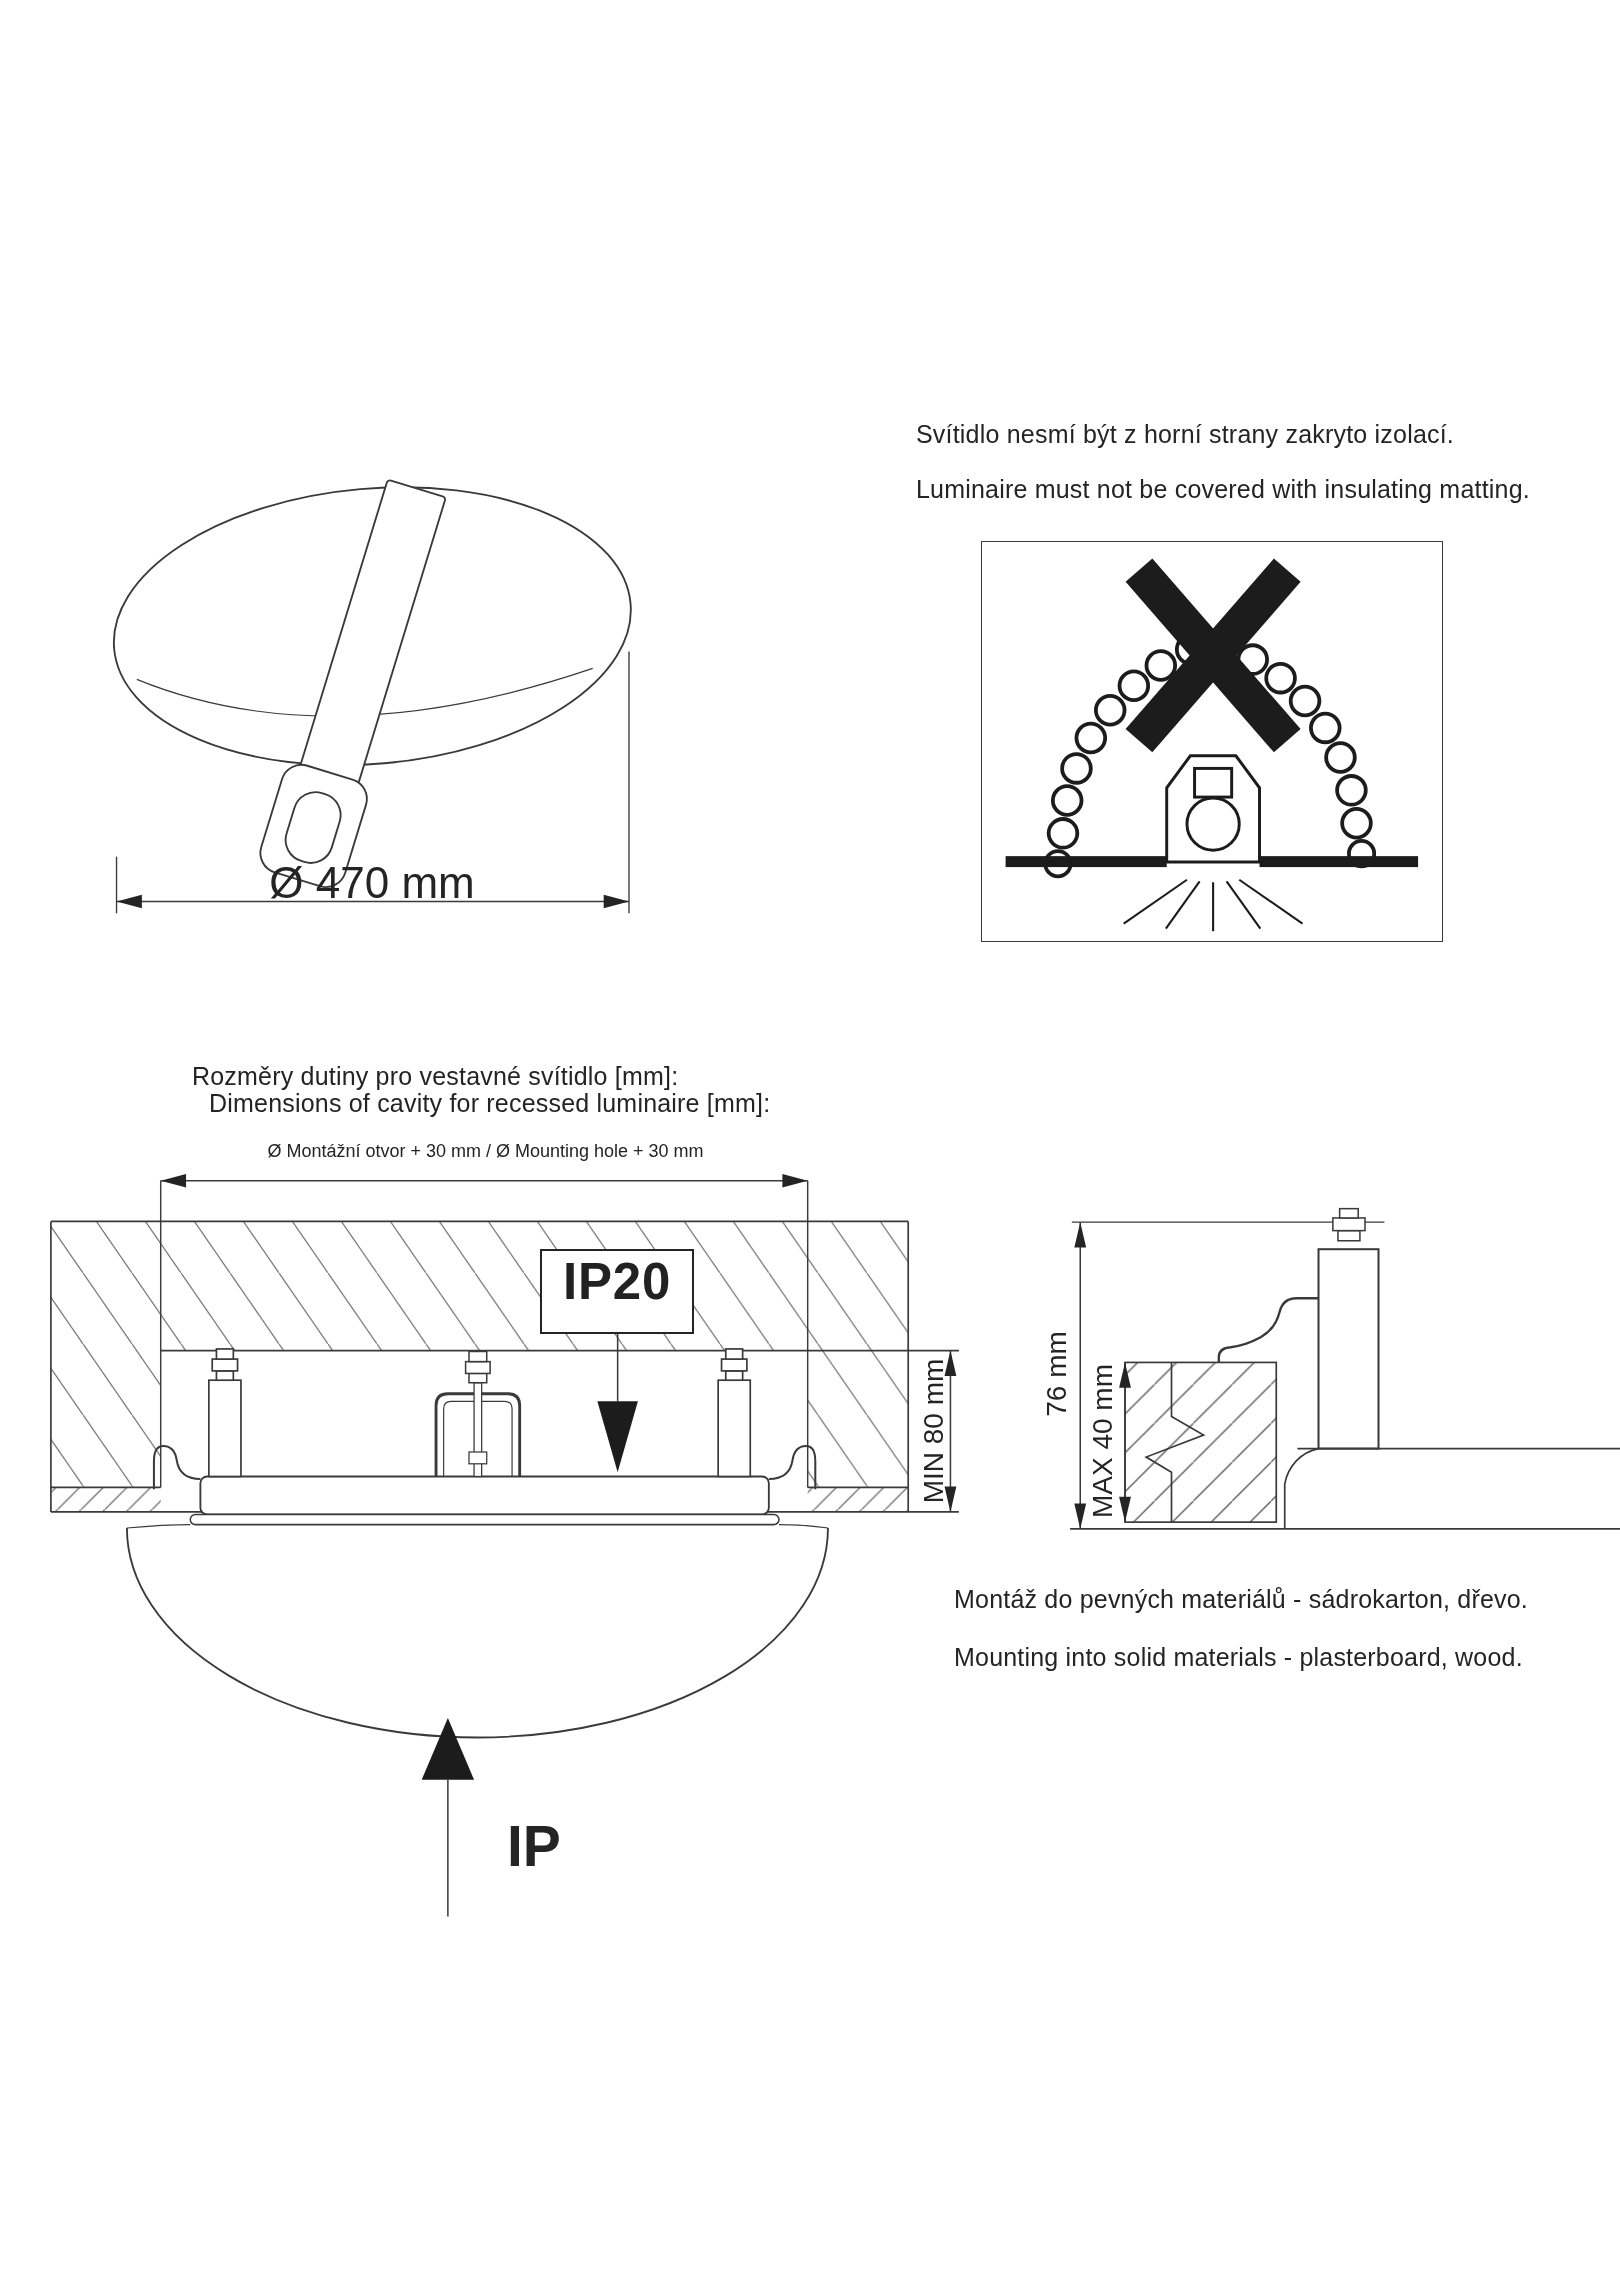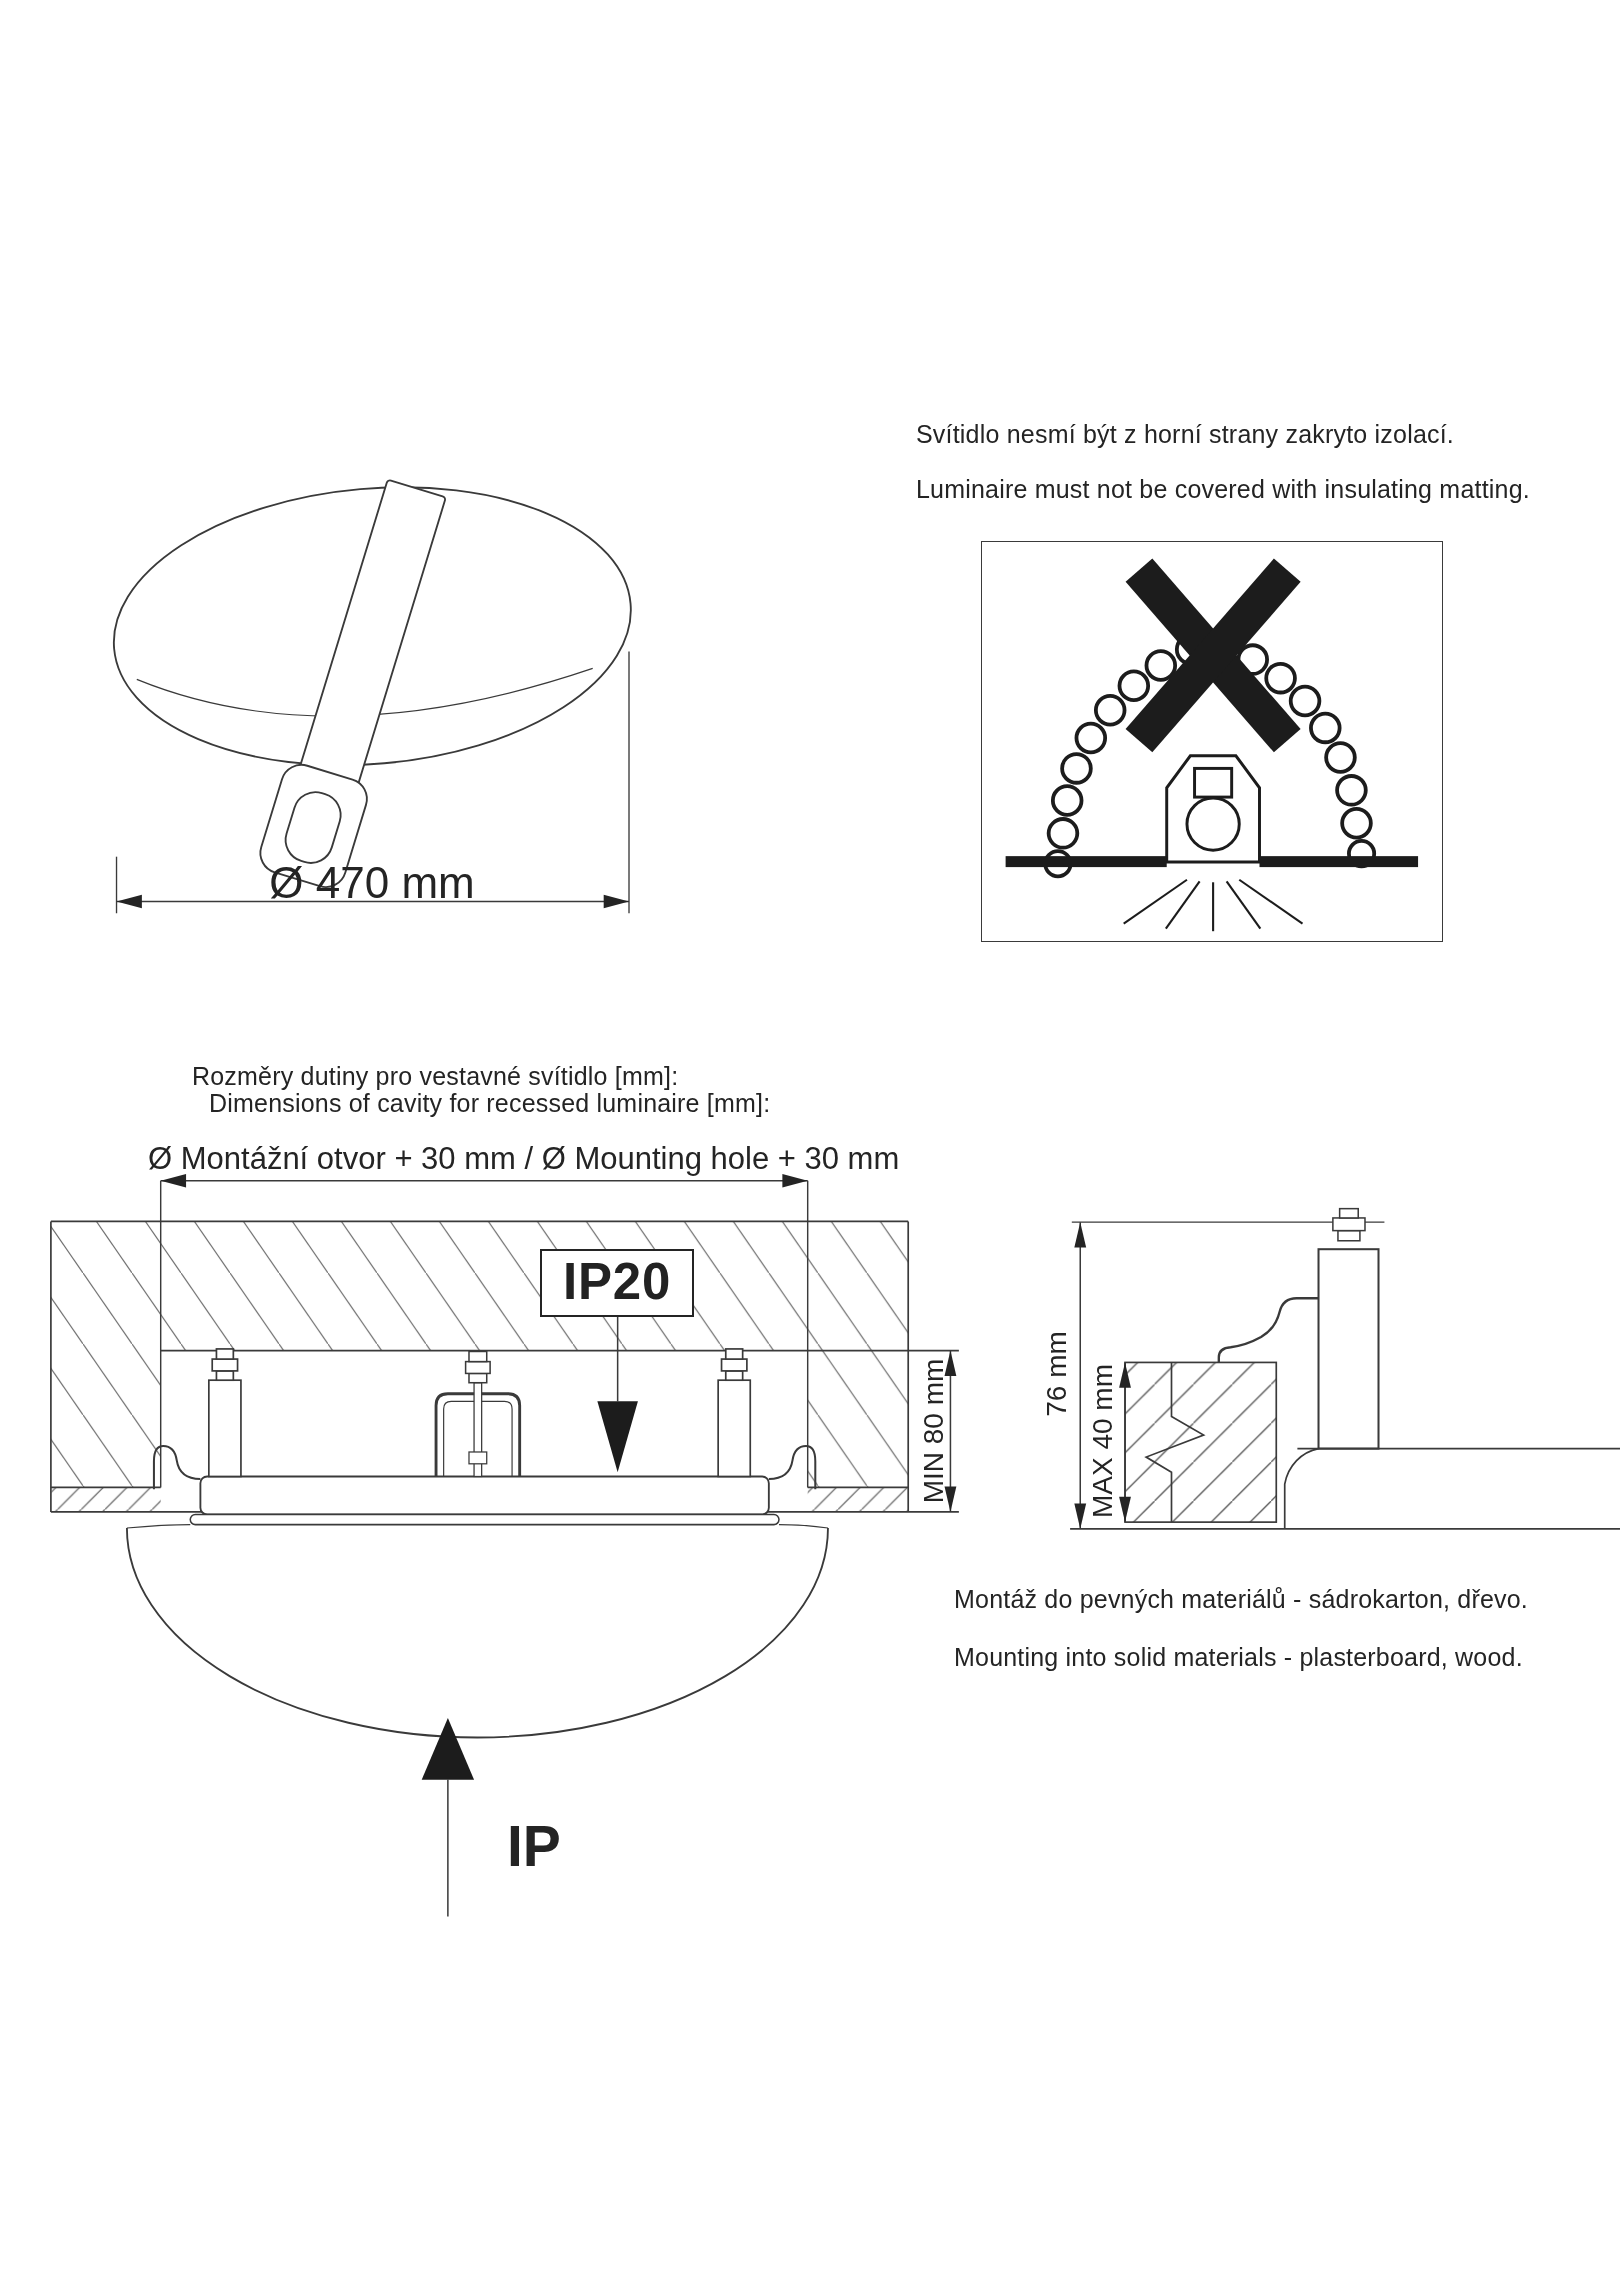--- a/index.html
+++ b/index.html
@@ -2,30 +2,30 @@
 <html style="font-size:13.5px"><head>
 <meta charset="utf-8">
 <style>
   html,body{margin:0;padding:0;}
   body{
     width:1621px;height:2295px;position:relative;background:#ffffff;
     font-family:"Liberation Sans", sans-serif;color:#222;overflow:hidden;
   }
   .txt{position:absolute;white-space:nowrap;color:#242424;}
   .body-txt{font-size:25px;letter-spacing:0.2px;}
-  .dim-txt{font-size:31px;}
+  .dim-txt{font-size:18px;}
   .center{text-align:center;}
   .rot-wrap{position:absolute;width:0;height:0;}
   .rot-wrap > span{
     position:absolute;display:block;white-space:nowrap;
     transform:translate(-50%,-50%) rotate(-90deg);
     font-size:28px;color:#242424;
   }
   #ip20-box{
-    position:absolute;left:540px;top:1249px;width:154px;height:68px;
+    position:absolute;left:540px;top:1249px;width:154px;height:85px;
     border:2.5px solid #242424;background:#ffffff;box-sizing:border-box;
     font-size:51px;font-weight:bold;line-height:62px;text-align:center;
     letter-spacing:0.8px;z-index:5;
   }
   #ip-label{font-size:57px;font-weight:bold;}
   #dia-label{font-size:44px;}
   svg{position:absolute;overflow:visible;}
   .figure{position:absolute;}
 </style>
 </head>

